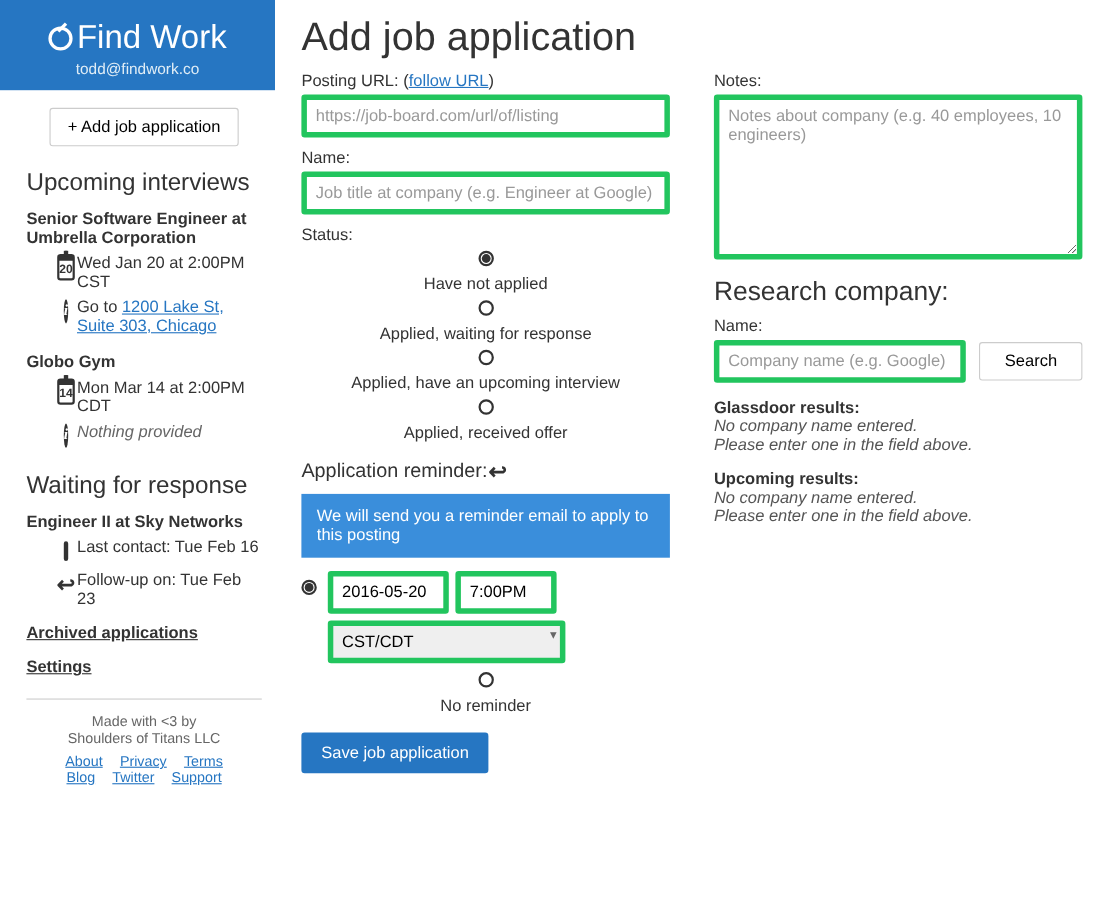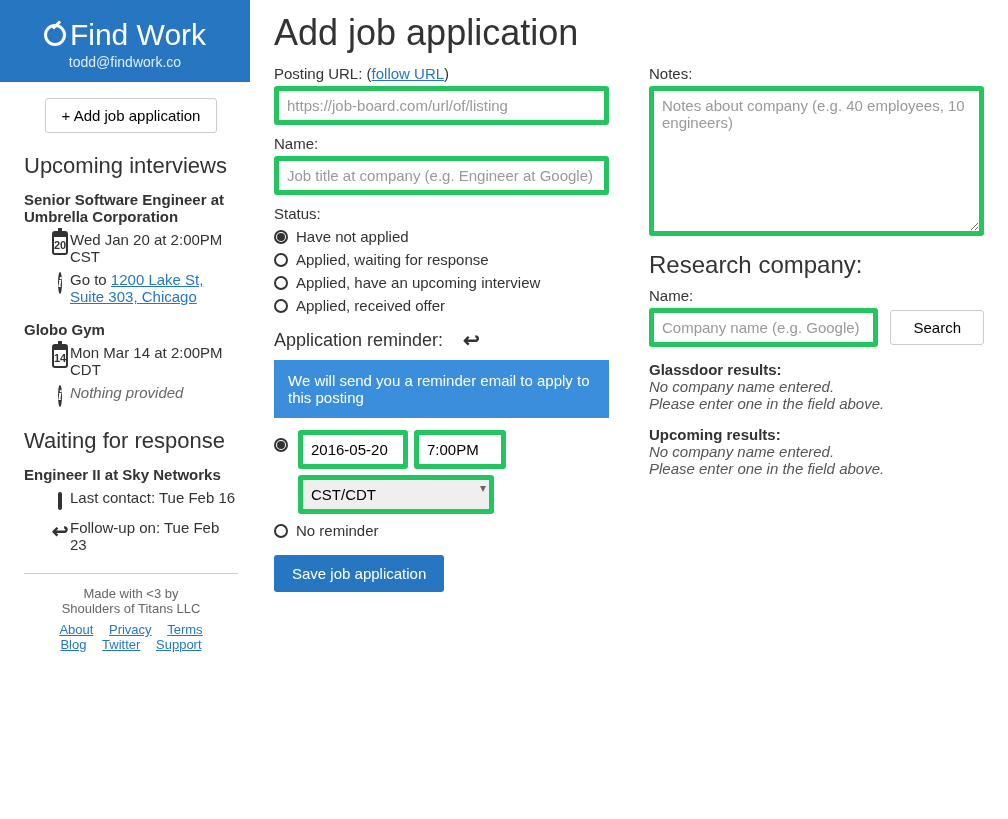--- a/index.html
+++ b/index.html
@@ -33,35 +33,35 @@
 .footer { text-align: center; font-size: 13px; color: #666; margin-top: 8px; }
 .footer-links { margin-top: 6px; }
 .footer-links a { margin: 0 6px; font-size: 13px; }
 
 .main { flex: 1; padding: 12px 24px; }
 h1 { font-size: 36px; font-weight: 400; margin-bottom: 1px; }
 .cols { display: flex; gap: 40px; }
 .col { flex: 1; }
 
 .field-label { font-size: 15px; margin: 10px 0 4px; }
-.sub-h { font-size: 18px; margin: 14px 0 6px; display:flex; align-items:center; gap:20px; }
+.sub-h { font-size: 18px; margin: 14px 0 6px; display:flex; align-items:center; gap:1px; }
 .h2 { font-size: 24px; font-weight: 400; margin: 12px 0 8px; }
 input[type=text], textarea, select { width: 100%; border: 5px solid #22c55e; border-radius: 3px; padding: 6px 8px; font-size: 15px; font-family: inherit; }
 input[type=text]::placeholder, textarea::placeholder { color: #999; }
 textarea { height: 150px; resize: both; }
-.radio-row { display: flex; align-items: center; gap: 8px; margin: 6px 0; }
+.radio-row { display: flex; align-items: center; gap: 8px; margin: 6px 0; flex-direction: column; }
 .radio-dot { width: 14px; height: 14px; border: 2px solid #333; border-radius: 50%; display: inline-flex; align-items:center; justify-content:center; flex-shrink:0; }
 .radio-dot.checked::after { content:""; width:8px; height:8px; background:#333; border-radius:50%; }
 
 .notice { background: #3a8edb; color: #fff; padding: 12px 14px; margin: 8px 0 12px; font-size: 15px; }
 .reminder-row { display:flex; align-items:flex-start; gap:10px; }
 .reminder-inputs { display:flex; flex-wrap:wrap; gap:6px; }
 .reminder-inputs input { width: 110px; }
 .reminder-inputs input.time { width: 92px; }
-.select-wrap { position: relative; width: 196px; }
+.select-wrap { position: relative; width: 216px; }
 .select-wrap select { appearance: none; padding-right: 24px; }
 .select-wrap::after { content:"▾"; position:absolute; right:8px; top:6px; color:#666; pointer-events:none; font-size:12px; }
 
 .btn-primary { background: #2676c2; color:#fff; border:none; border-radius:3px; padding: 10px 18px; font-size:15px; cursor:pointer; margin-top: 10px; }
 .btn-default { background:#fff; border:1px solid #ccc; border-radius:3px; padding: 8px 22px; font-size:15px; cursor:pointer; }
 
 .search-row { display:flex; gap:12px; align-items:center; }
 .search-row input { flex: 1; max-width: 240px; }
 
 .result-heading { font-weight: bold; margin-top: 14px; }
@@ -132,20 +132,24 @@
           <div>Last contact: Tue Feb 16</div>
         </div>
         <div class="row">
           <div class="iconbox">
               <span class="reply-arrow">↩</span>
             </div>
           <div>Follow-up on: Tue Feb 23</div>
         </div>
       </div>
 
+      <div class="under-links">
+        <a href="#">Archived applications</a>
+        <a href="#">Settings</a>
+      </div>
 
       <hr>
       <div class="footer">
         <div>Made with &lt;3 by</div>
         <div>Shoulders of Titans LLC</div>
         <div class="footer-links">
           <a href="#">About</a>
           <a href="#">Privacy</a>
           <a href="#">Terms</a><br>
           <a href="#">Blog</a>

